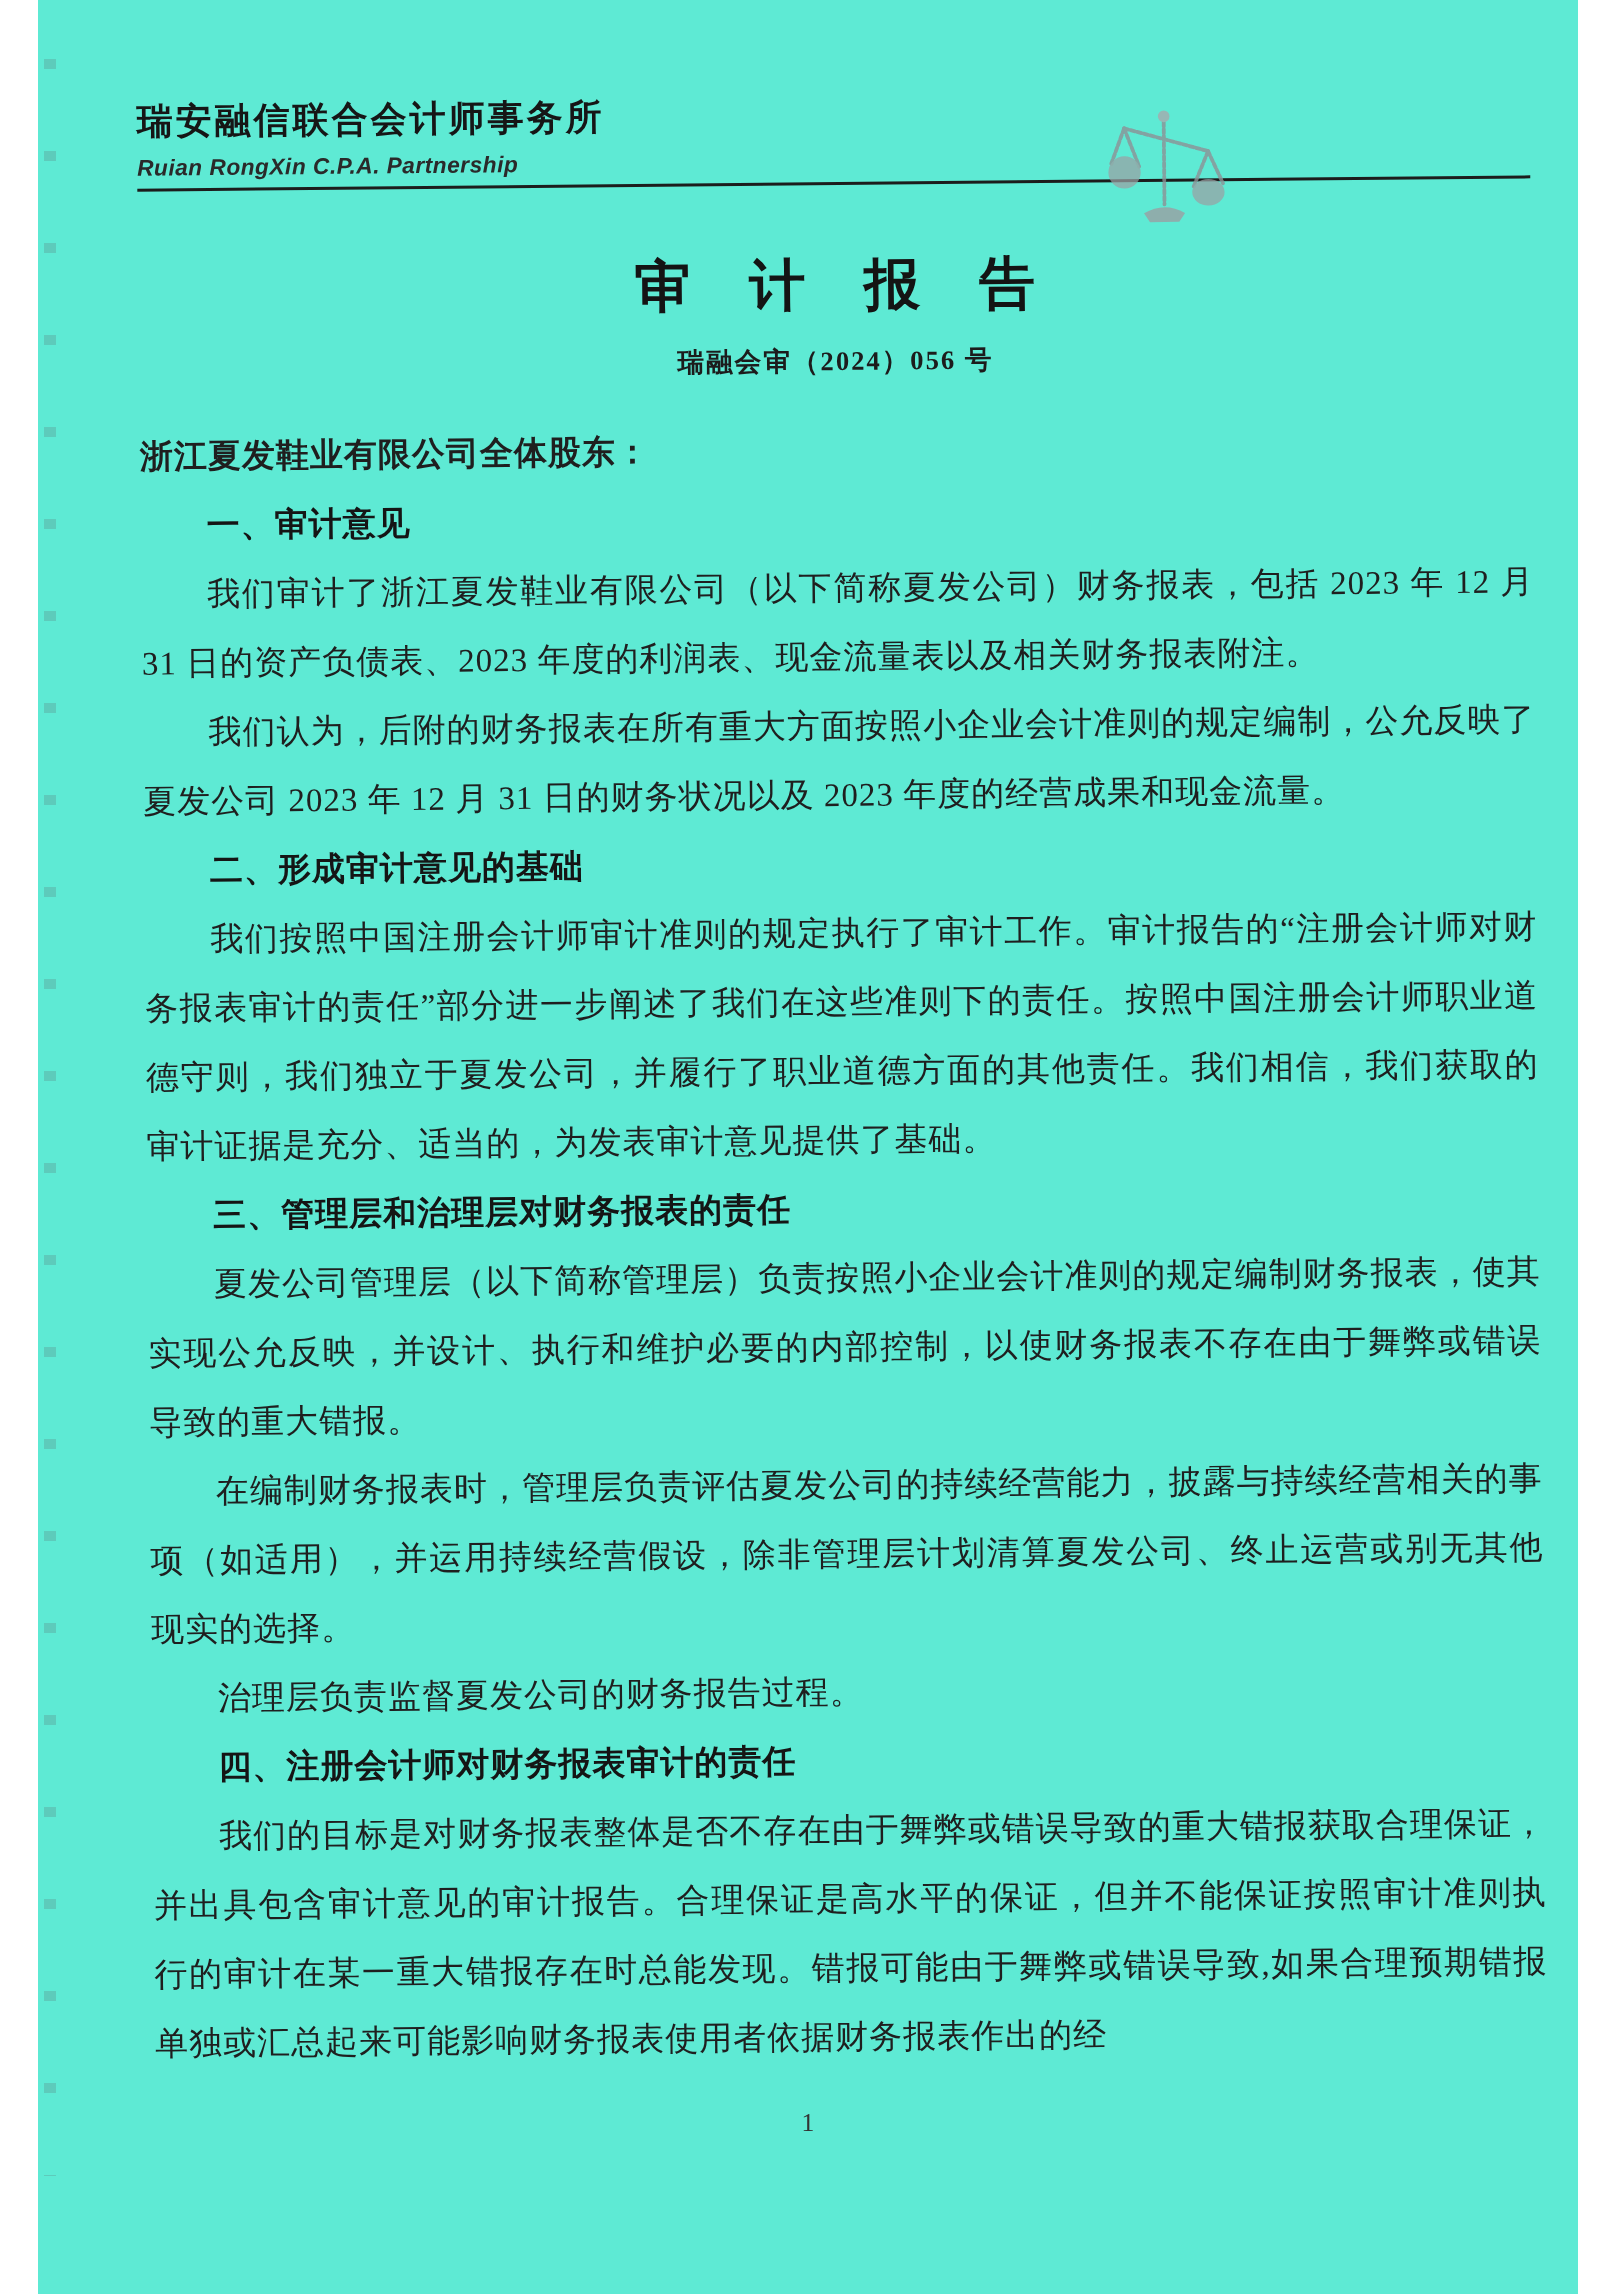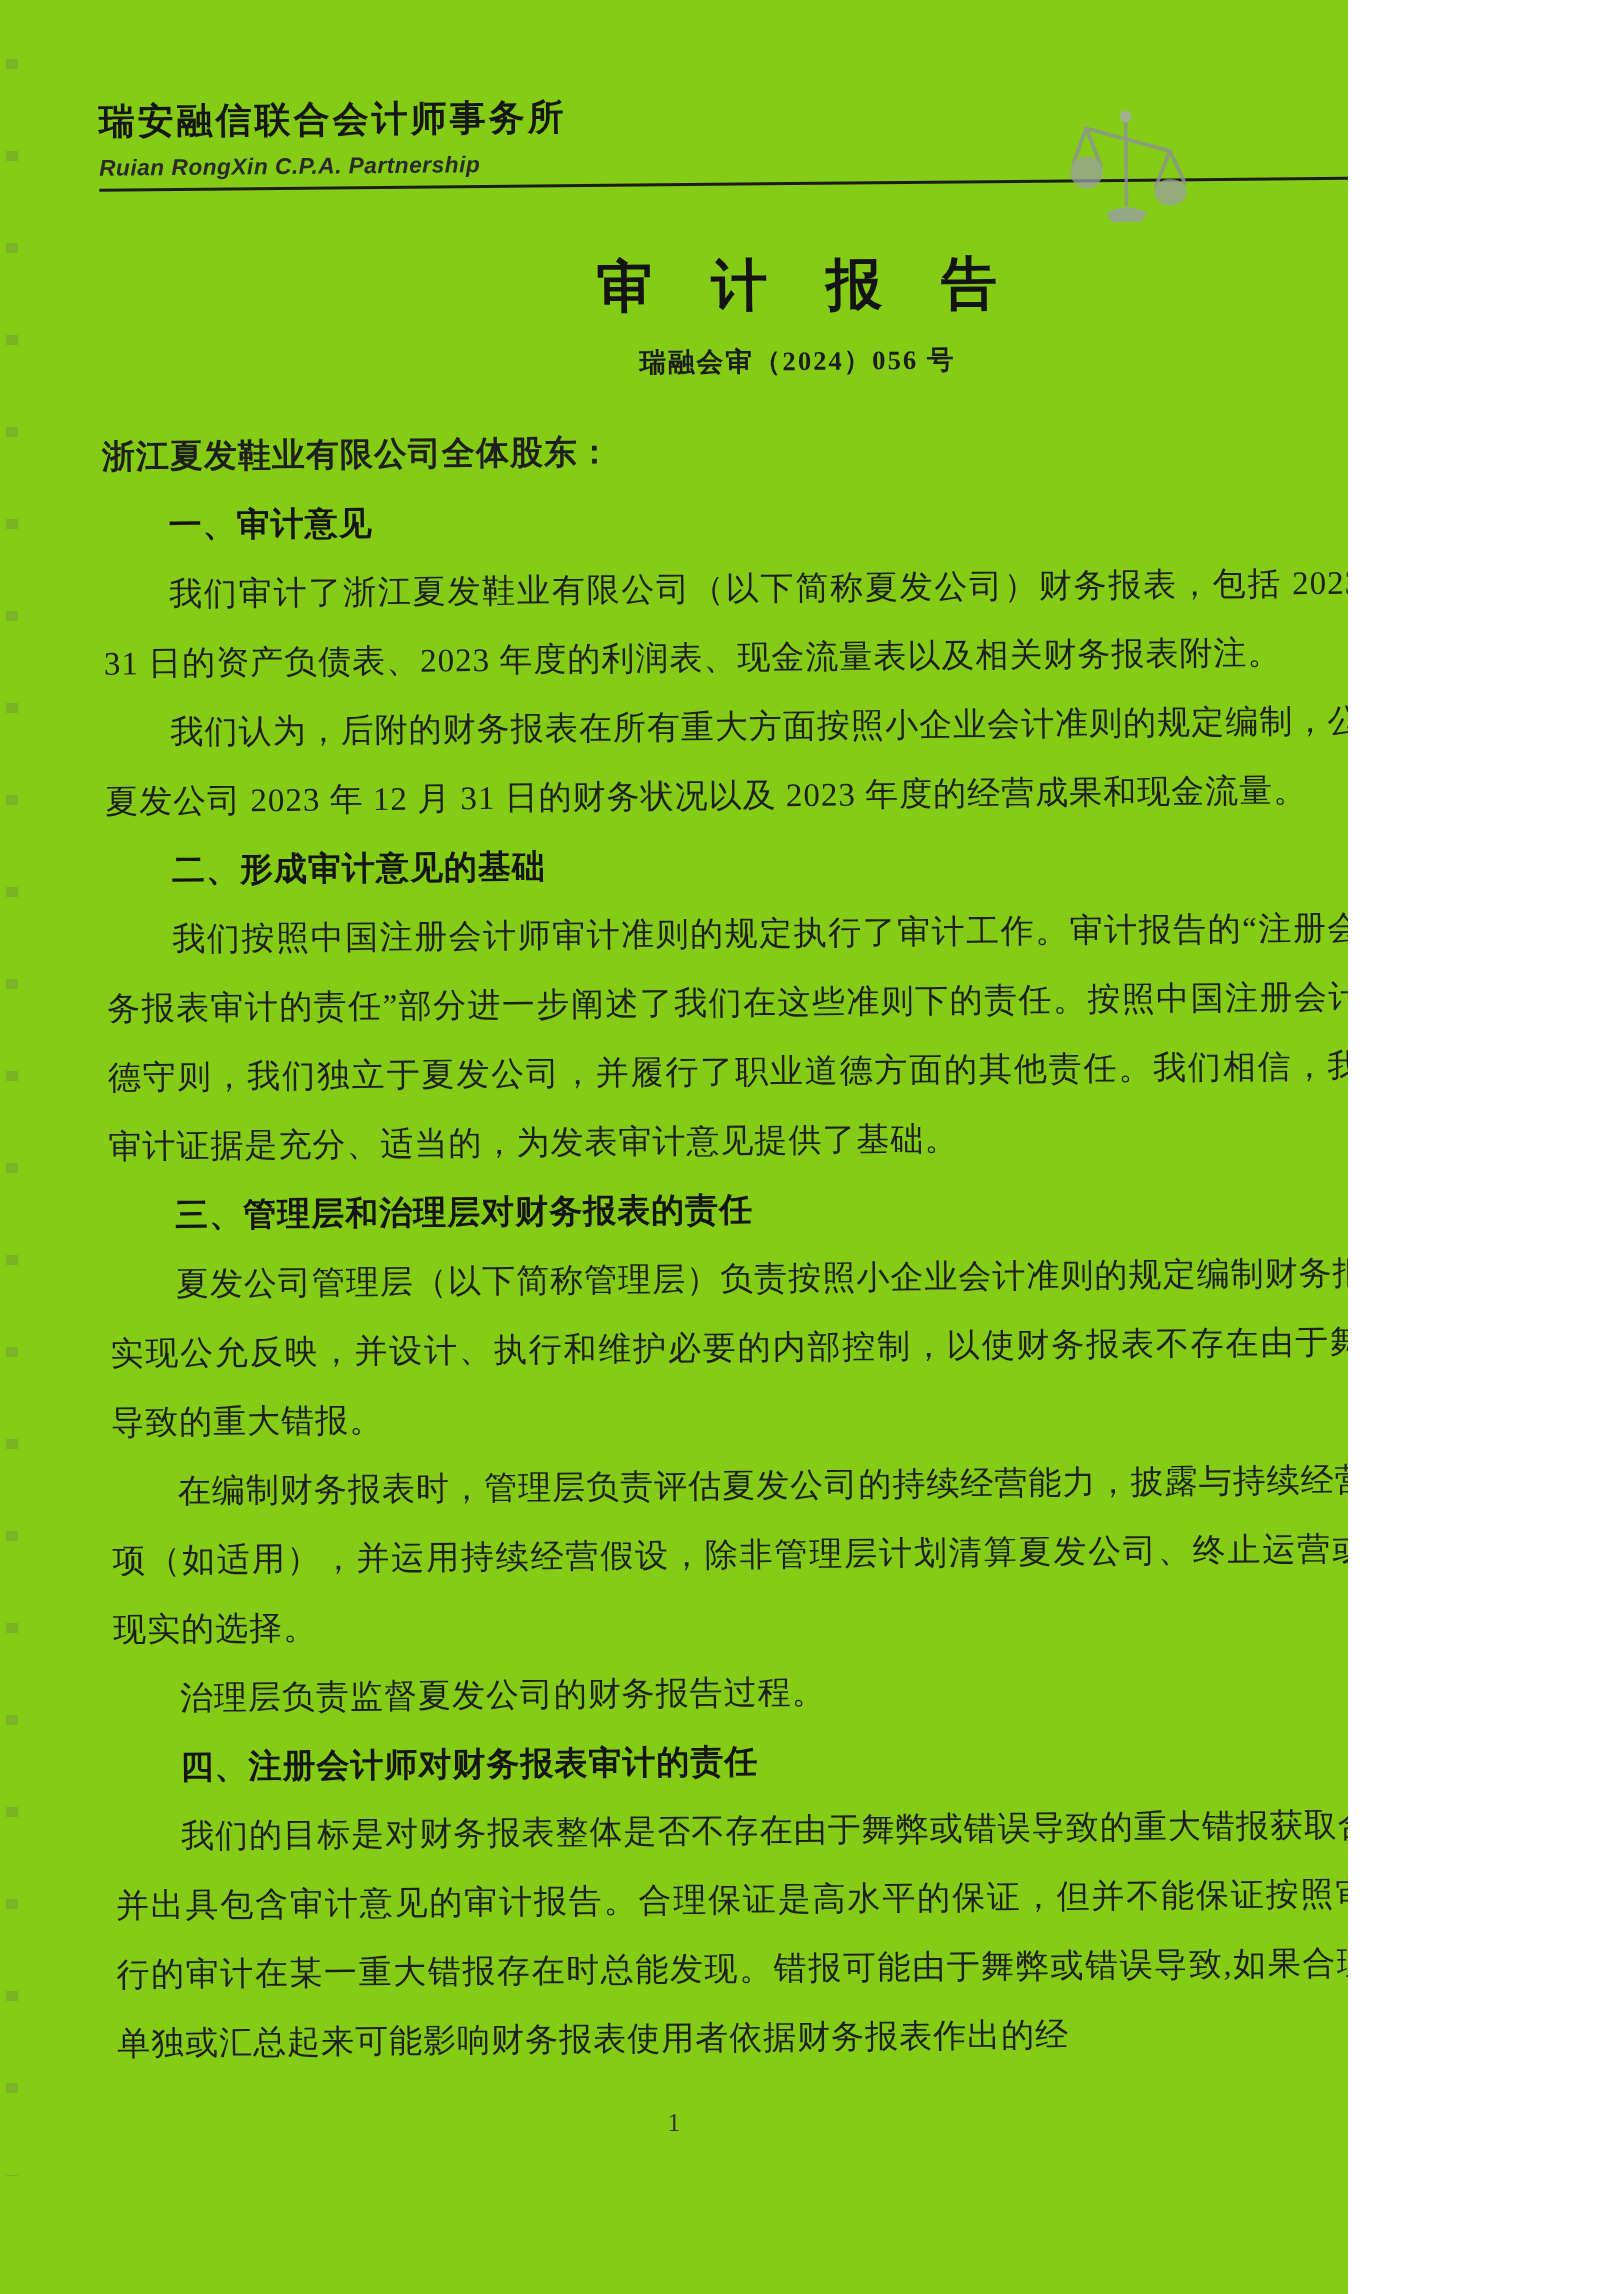--- a/index.html
+++ b/index.html
@@ -1,22 +1,23 @@
 <!DOCTYPE html>
 <html><head>
 <meta charset="utf-8">
 <style>
   html,body{margin:0;padding:0;background:#ffffff;}
   .page{
     position:relative;
-    width:1348px;height:2294px;
-    background:#84cc16;
+    width:1540px;height:2294px;
+    background:#5eead4;
     overflow:hidden;
     font-family:"Liberation Serif","DejaVu Serif",serif;
     color:#1f1f1f;
+    margin-left:38px;
   }
   
   .scan-marks{
     position:absolute;left:5.9px;top:59px;bottom:118px;width:11.8px;
     background:repeating-linear-gradient(to bottom,
       rgba(90,95,98,.40) 0px, rgba(90,95,98,.40) 9.9px,
       rgba(90,95,98,0) 9.9px, rgba(90,95,98,0) 92px);
     opacity:.55;
     filter:blur(0.4px);
   }

